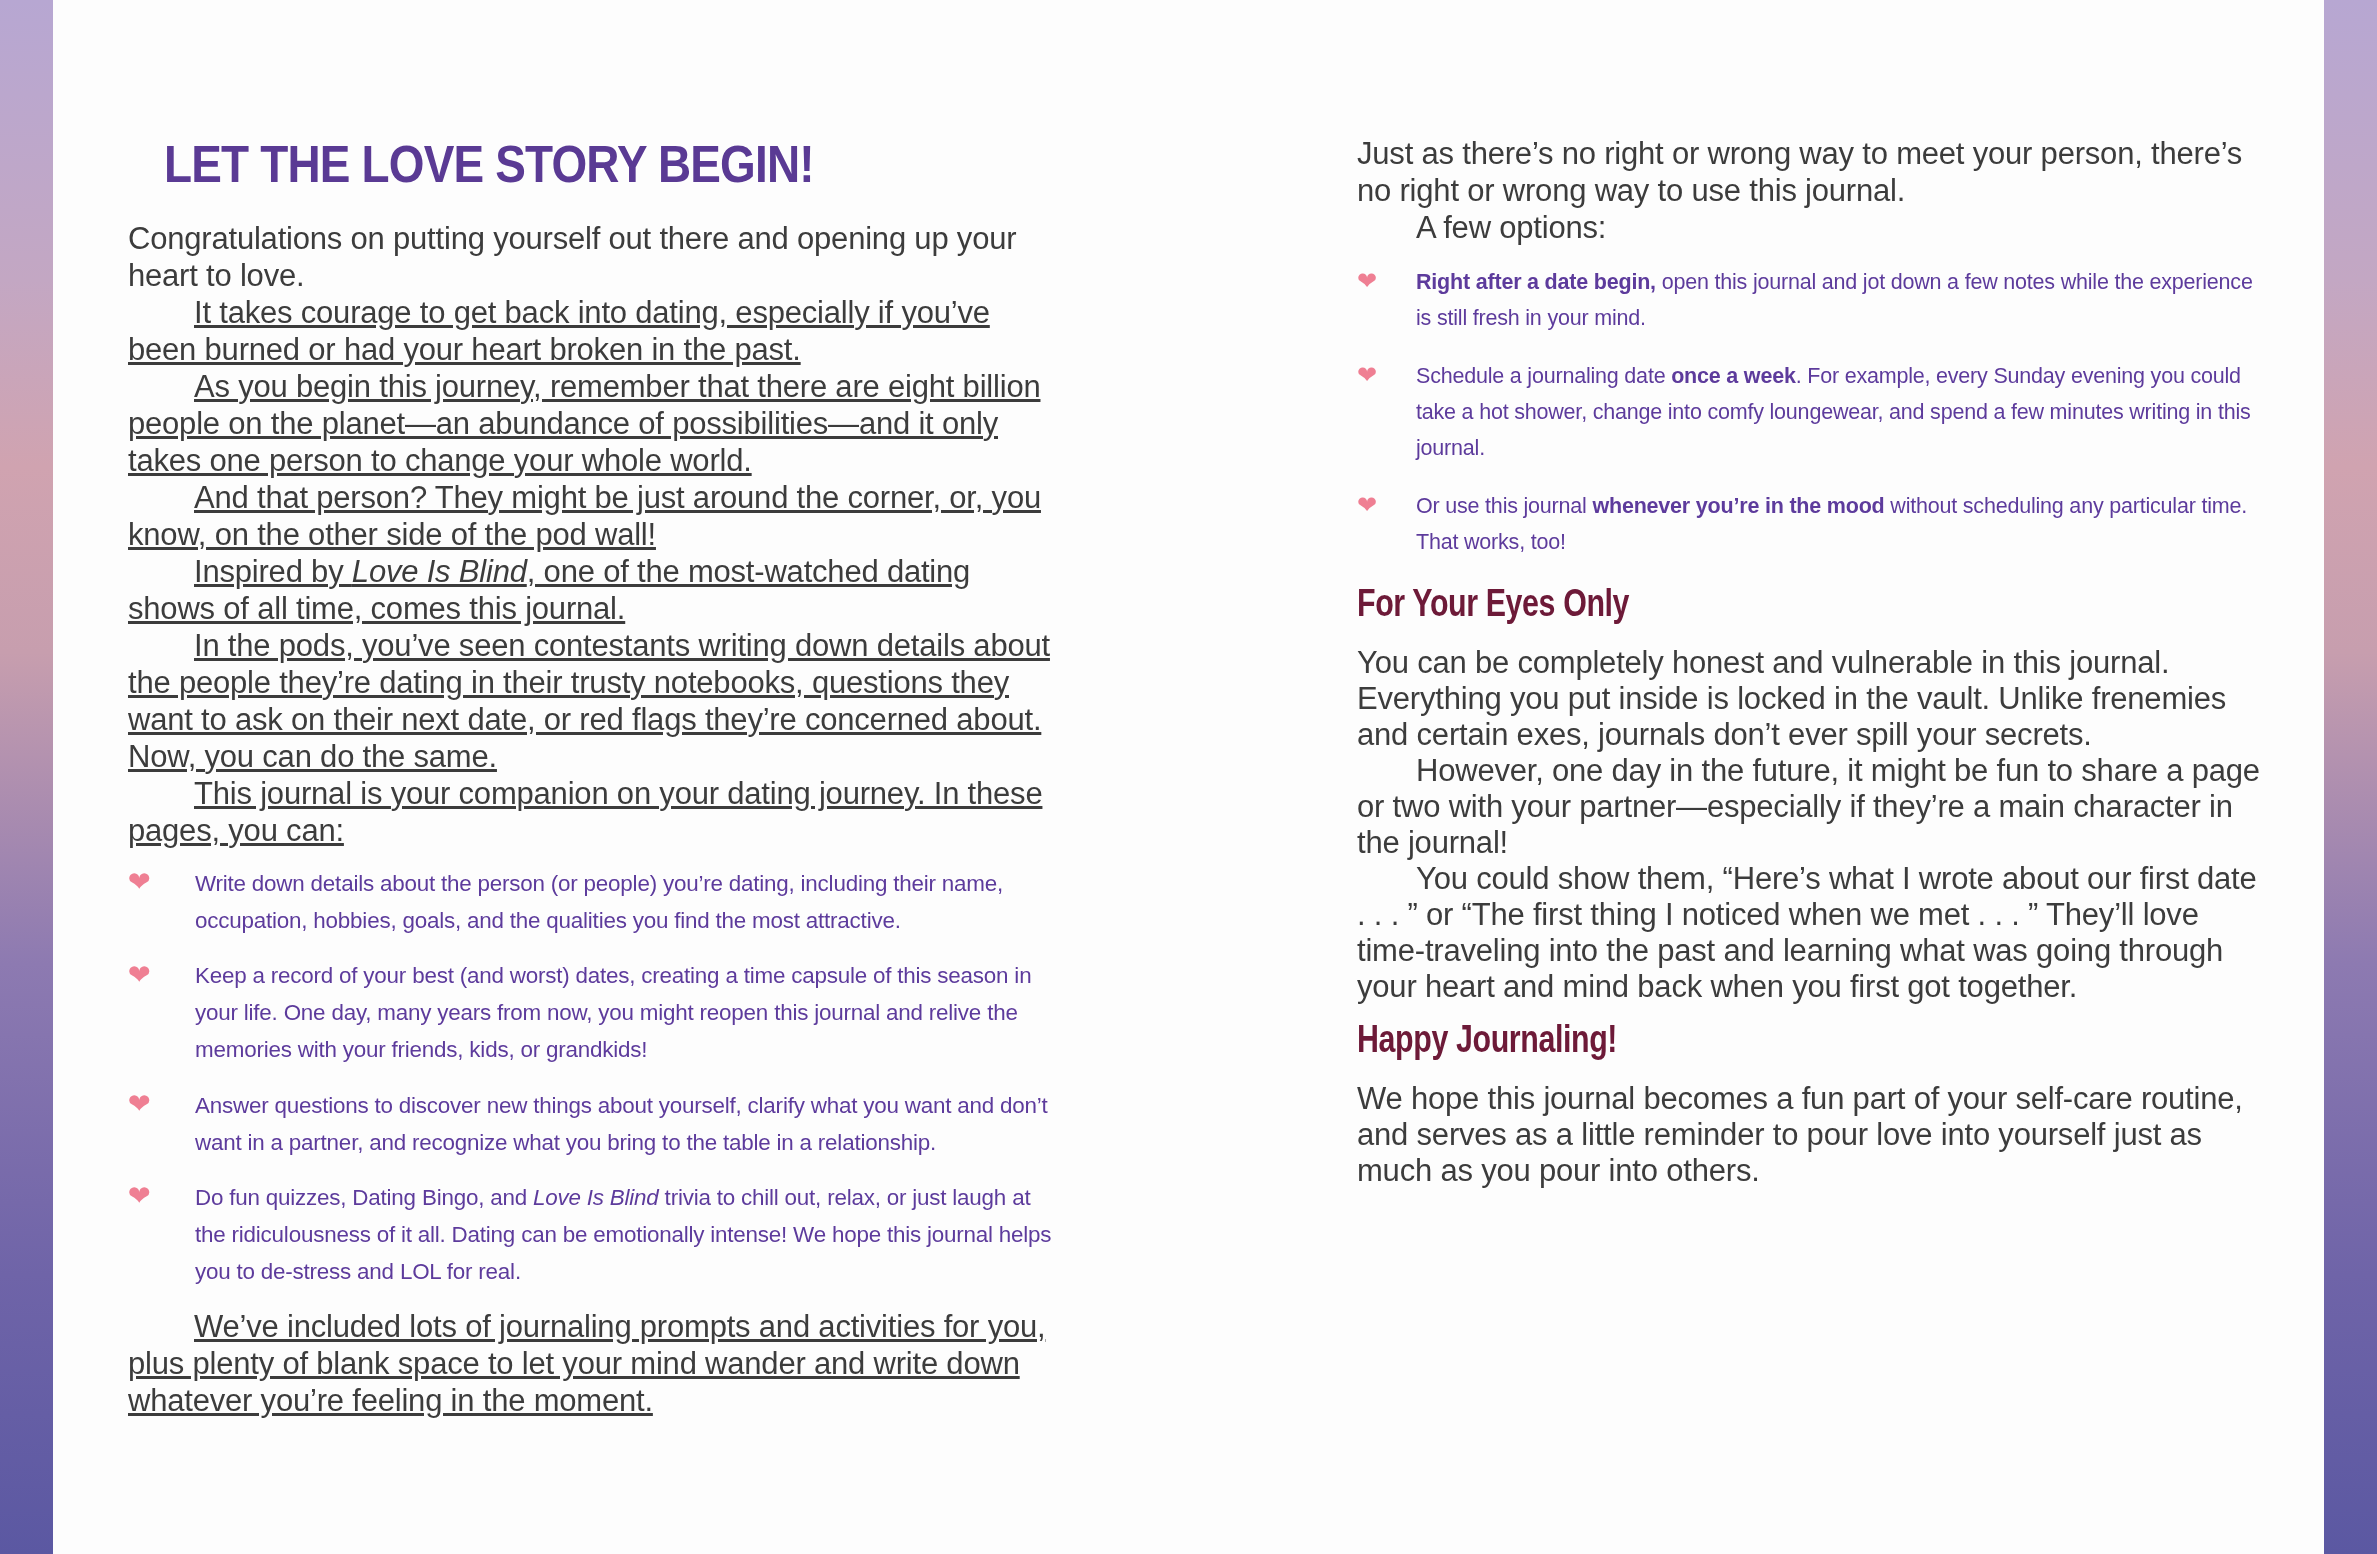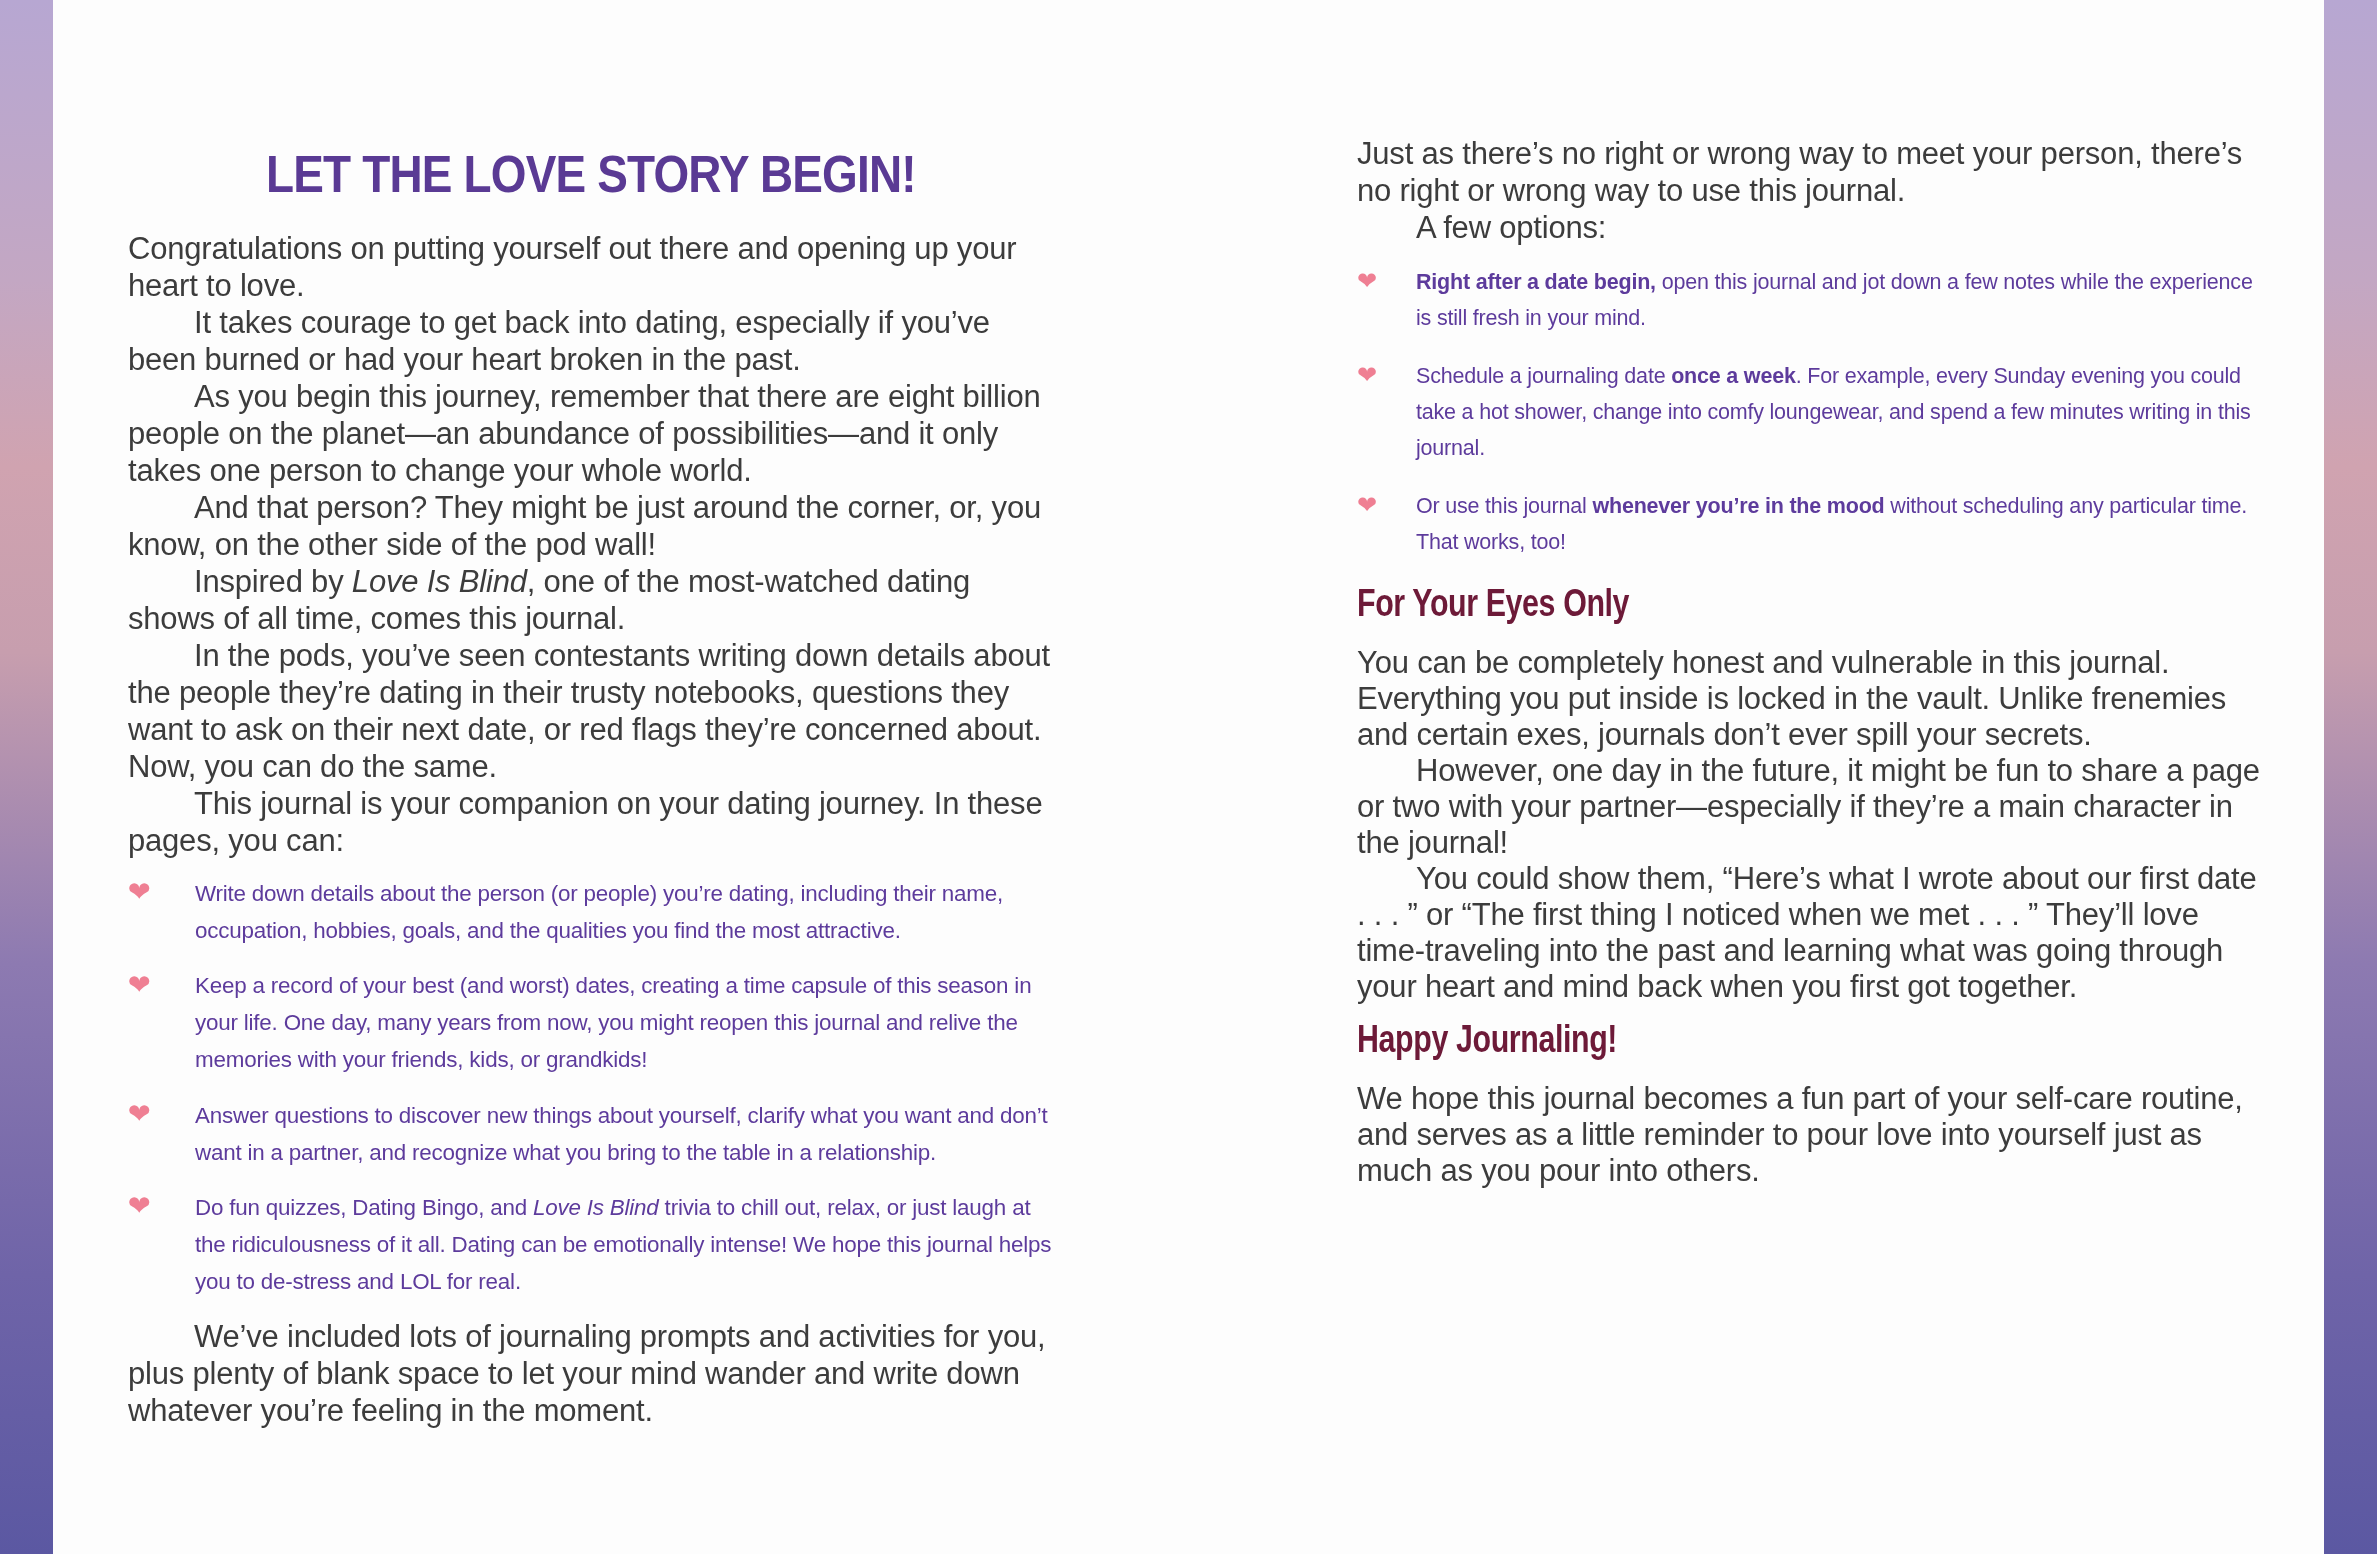--- a/index.html
+++ b/index.html
@@ -32,21 +32,21 @@
       var(--edge_gradient_bottom, #5b58a2) 100%);
   }
   .edge-left { left: 0; }
   .edge-right { right: 0; }
 
   .page { position: absolute; top: 135px; }
   .page-left  { left: 128px;  width: 925px; }
   .page-right { left: 1357px; width: 916px; }
 
   .h1-wrap { margin: 0 0 25.6px 0; white-space: nowrap; }
-  .h1-wrap.center { text-align: center; margin-top: 10px; }
+  .h1-wrap.center { text-align: left; }
   .h1 {
     display: inline-block;
     font-weight: 800;
     color: var(--accent_purple, #5a3a94);
     letter-spacing: -0.9px;
     white-space: nowrap;
   }
   .h1-left  { font-size: 51px; transform: scaleX(0.90); transform-origin: center bottom; }
   .h1-right { font-size: 46px; transform: scaleX(0.88); transform-origin: left bottom; margin-top: 5.5px; }
 
@@ -63,21 +63,21 @@
   }
 
   p.body {
     margin: 0;
     font-size: 31px;
     line-height: 37px;
     letter-spacing: -0.2px;
     color: var(--body_text, #3c3c3c);
   }
   p.rp { line-height: 36px; }
-  .indent    { text-indent: 66px; }
+  .indent    { text-indent: 66px; text-decoration: underline; }
   .indent-sm { text-indent: 59px; }
   .closing   { margin-top: 12.8px; }
 
   ul.bullets {
     list-style: none;
     margin: 16.5px 0 7.3px 0;
     padding: 0;
   }
   li.bullet {
     position: relative;

